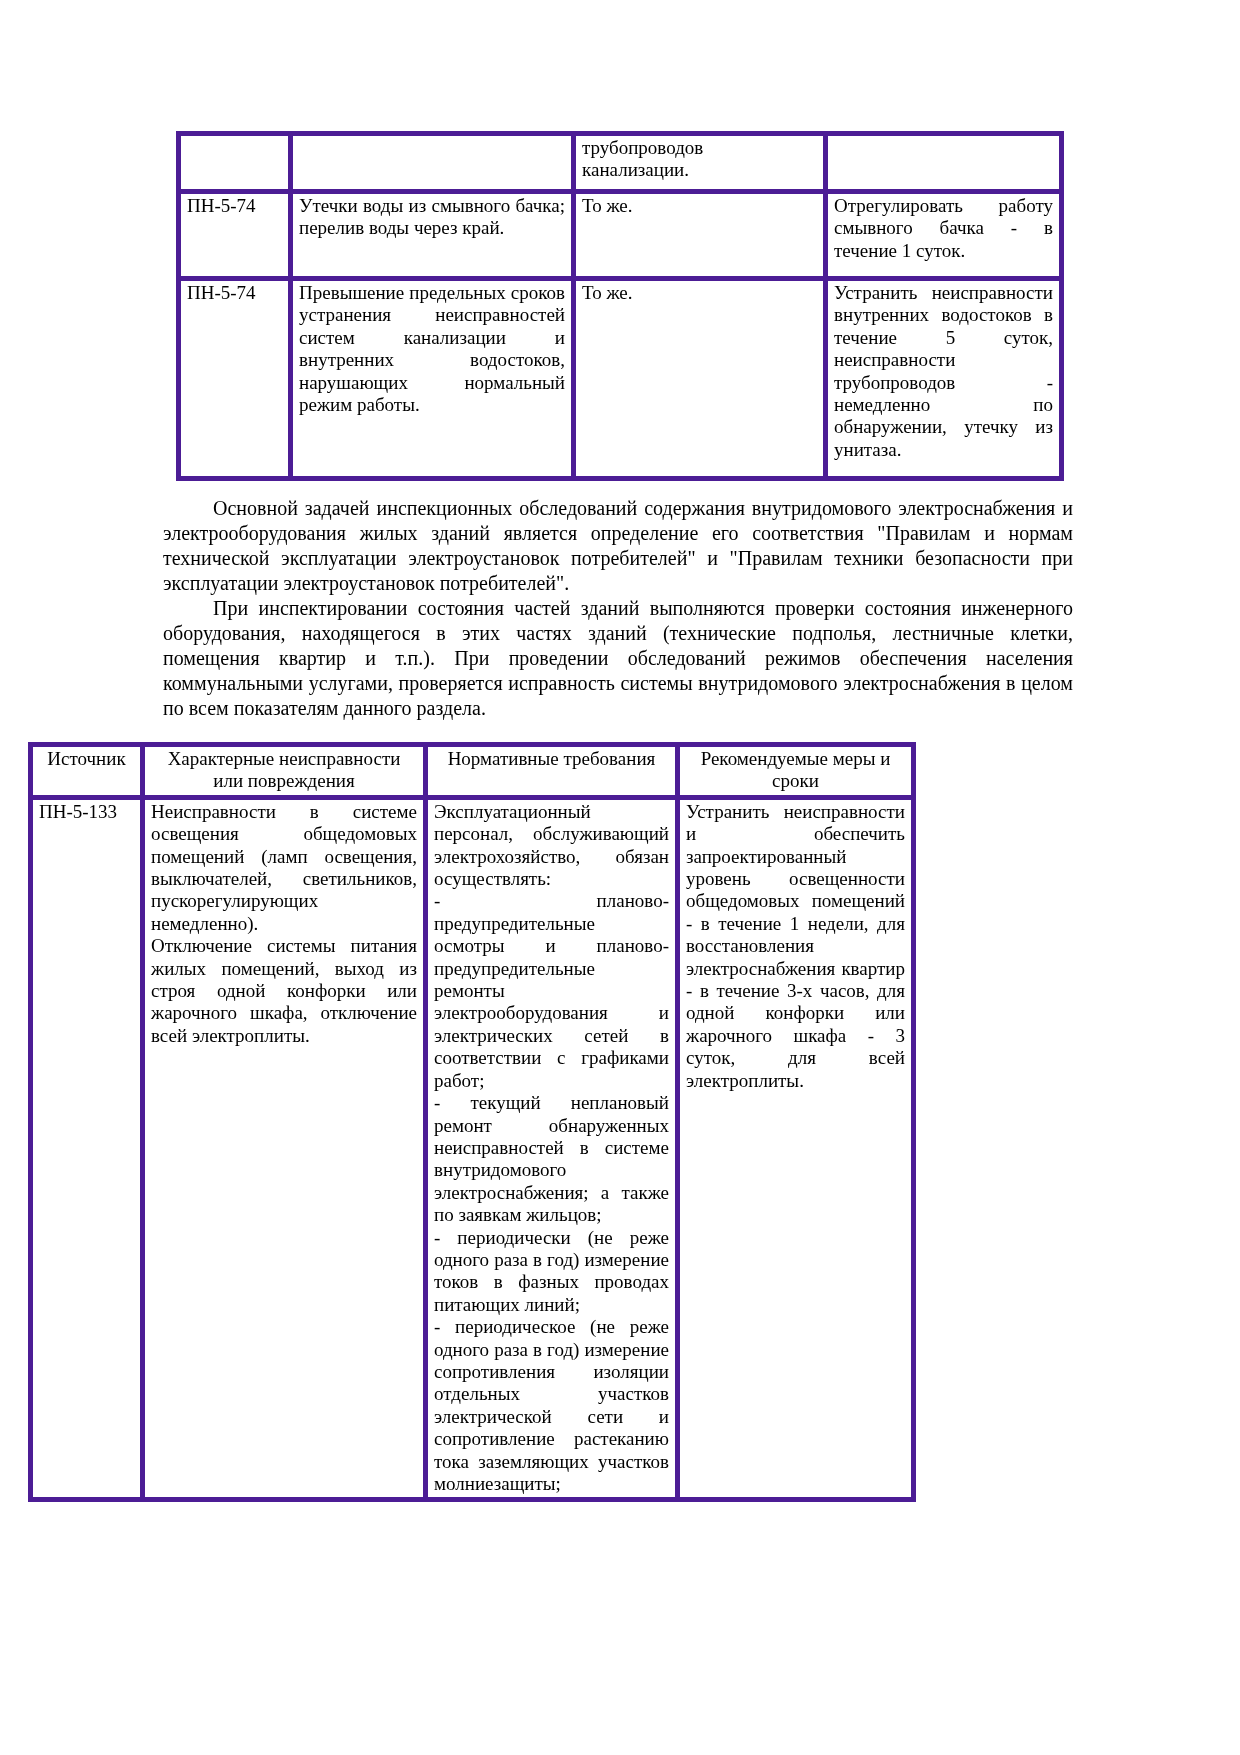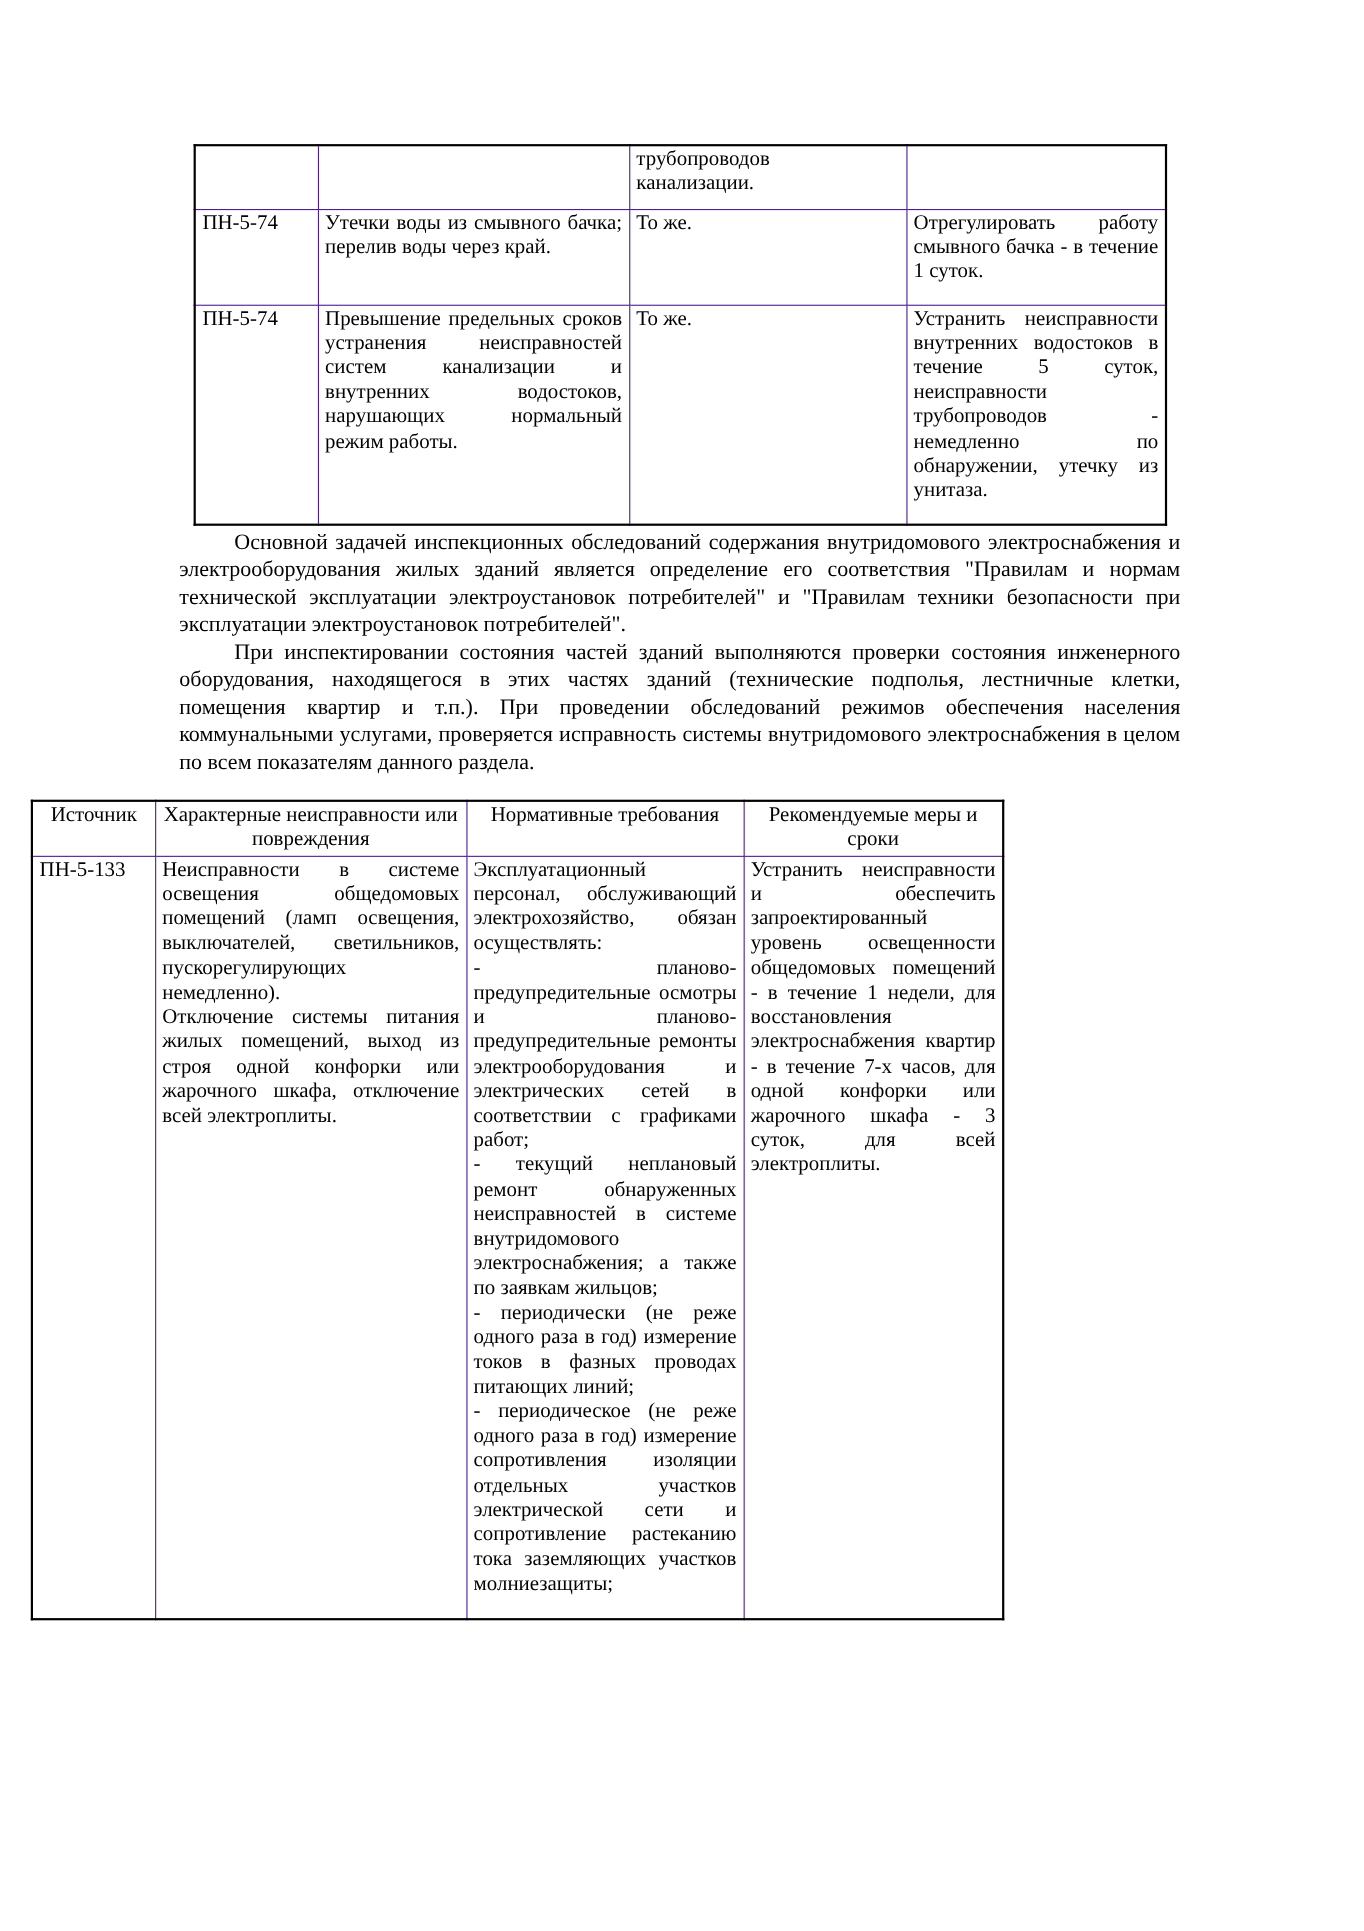--- a/index.html
+++ b/index.html
@@ -15,21 +15,21 @@
     overflow: hidden;
   }
   table.doc-table {
     border-collapse: collapse;
     table-layout: fixed;
     margin-left: 176px;
     width: 883px;
     border: 2px solid #000;
   }
   table.doc-table td, table.doc-table th {
-    border: 1px solid #4c1d95;
+    border: 5px solid #4c1d95;
     vertical-align: top;
     padding: 1px 6px 2px 6px;
     font-size: 19px;
     line-height: 22.4px;
     font-weight: normal;
     overflow: hidden;
   }
   col.c1 { width: 112px; }
   col.c2 { width: 283px; }
   col.c3 { width: 252px; }
@@ -51,21 +51,21 @@
     line-height: 27px;
   }
   .body-par {
     width: 910px;
     margin: 0 0 0 163px;
     text-align: justify;
     text-indent: 50px;
     font-size: 20px;
     line-height: 25px;
   }
-  .body-par.first { margin-top: 3px; }
+  .body-par.first { margin-top: 15px; }
   table.t2 { margin-top: 21px; margin-left: 28px; }
   .cell-par { text-align: inherit; }
 </style>
 </head>
 <body>
 
 <div class="page">
 
   <table class="doc-table t1">
     <colgroup>
@@ -125,18 +125,18 @@
             <div class="cell-par">Неисправности в системе освещения общедомовых помещений (ламп освещения, выключателей, светильников, пускорегулирующих немедленно).</div>
             <div class="cell-par">Отключение системы питания жилых помещений, выход из строя одной конфорки или жарочного шкафа, отключение всей электроплиты.</div>
           </td>
         <td class="just">
             <div class="cell-par">Эксплуатационный персонал, обслуживающий электрохозяйство, обязан осуществлять:</div>
             <div class="cell-par">- планово-предупредительные осмотры и планово-предупредительные ремонты электрооборудования и электрических сетей в соответствии с графиками работ;</div>
             <div class="cell-par">- текущий неплановый ремонт обнаруженных неисправностей в системе внутридомового электроснабжения; а также по заявкам жильцов;</div>
             <div class="cell-par">- периодически (не реже одного раза в год) измерение токов в фазных проводах питающих линий;</div>
             <div class="cell-par">- периодическое (не реже одного раза в год) измерение сопротивления изоляции отдельных участков электрической сети и сопротивление растеканию тока заземляющих участков молниезащиты;</div>
           </td>
-        <td class="just">Устранить неисправности и обеспечить запроектированный уровень освещенности общедомовых помещений - в течение 1 недели, для восстановления электроснабжения квартир - в течение 7-х часов, для одной конфорки или жарочного шкафа - 3 суток, для всей электроплиты.</td>
+        <td class="just">Устранить неисправности и обеспечить запроектированный уровень освещенности общедомовых помещений - в течение 1 недели, для восстановления электроснабжения квартир - в течение 3-х часов, для одной конфорки или жарочного шкафа - 3 суток, для всей электроплиты.</td>
       </tr>
     </tbody>
   </table>
 
 </div>
 
 </body></html>

